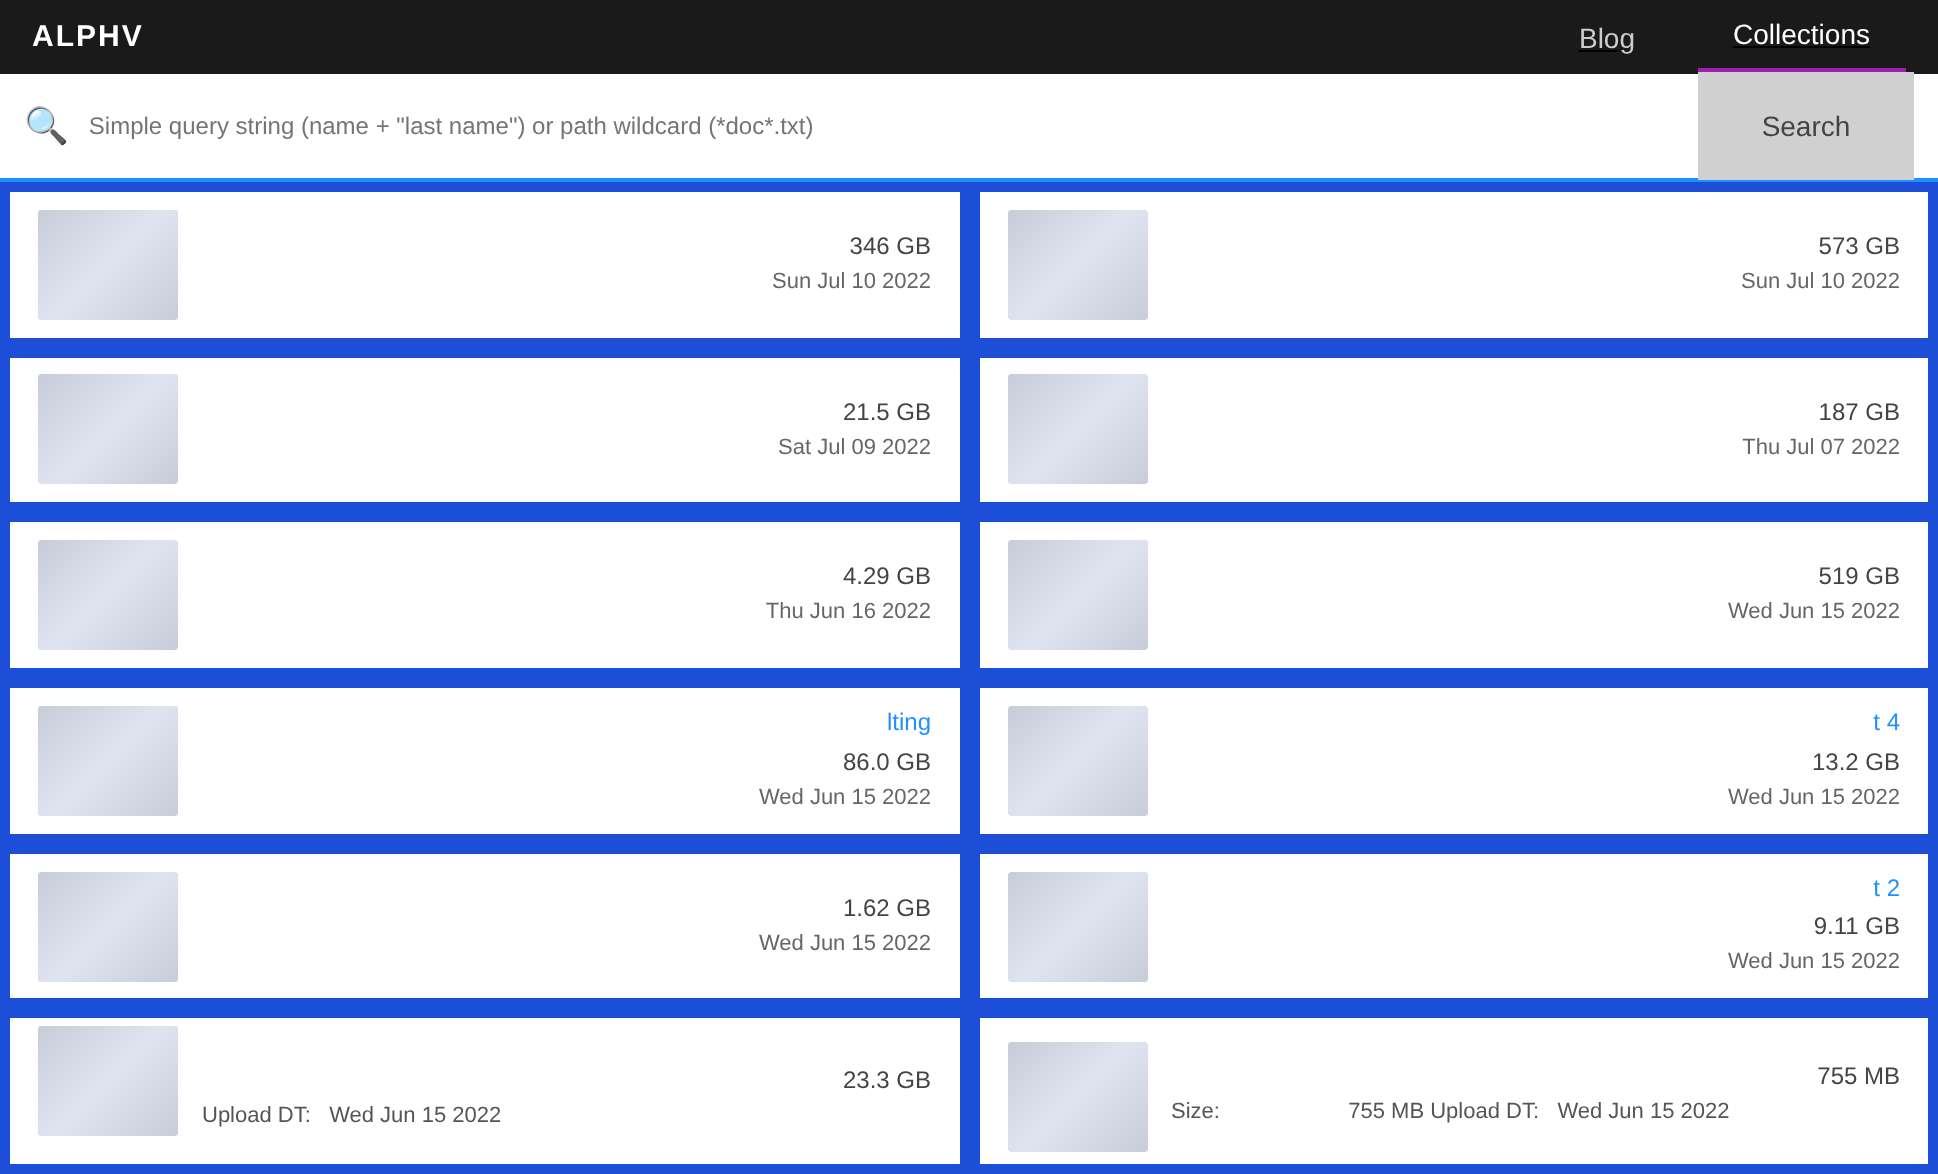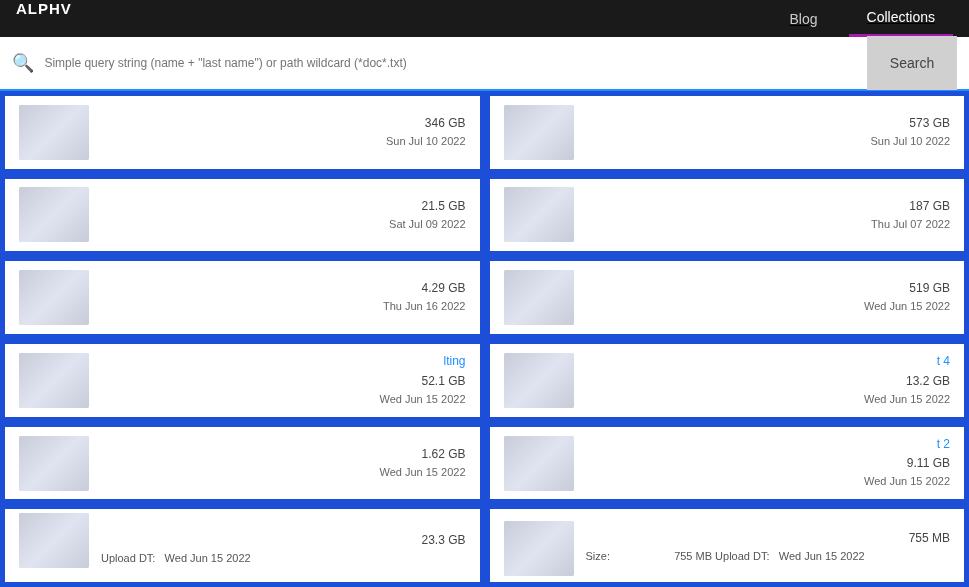--- a/index.html
+++ b/index.html
@@ -3,20 +3,21 @@
   <meta charset="utf-8">
   <style>
     * { box-sizing: border-box; margin: 0; padding: 0; }
     body { font-family: Arial, sans-serif; background: #f5f5f5; width: 969px; height: 587px; overflow: hidden; }
 
     
     .header {
       background: #1a1a1a;
       height: 37px;
       display: flex;
+      align-items: center;
       padding: 0 16px;
     }
     .header-logo {
       color: #fff;
       font-weight: bold;
       font-size: 15px;
       letter-spacing: 1px;
       flex: 1;
     }
     .header-nav {
@@ -57,21 +58,21 @@
       border: none;
       outline: none;
       font-size: 12px;
       color: #333;
       background: transparent;
     }
     .search-btn {
       background: #d0d0d0;
       border: none;
       height: 54px;
-      width: 90px;
+      width: 108px;
       font-size: 14px;
       color: #444;
       cursor: pointer;
       margin-left: 12px;
     }
 
     
     .grid-container {
       display: grid;
       grid-template-columns: 1fr 1fr;
@@ -189,21 +190,21 @@
     <div class="item-info">
       <div class="size">519 GB</div>
       <div class="date">Wed Jun 15 2022</div>
     </div>
   </div>
 
   <div class="grid-item">
     <div class="thumb"></div>
     <div class="item-info">
       <div class="label">lting</div>
-      <div class="size">52.1 GB</div>
+      <div class="size">86.0 GB</div>
       <div class="date">Wed Jun 15 2022</div>
     </div>
   </div>
   <div class="grid-item">
     <div class="thumb"></div>
     <div class="item-info">
       <div class="label">t 4</div>
       <div class="size">13.2 GB</div>
       <div class="date">Wed Jun 15 2022</div>
     </div>

